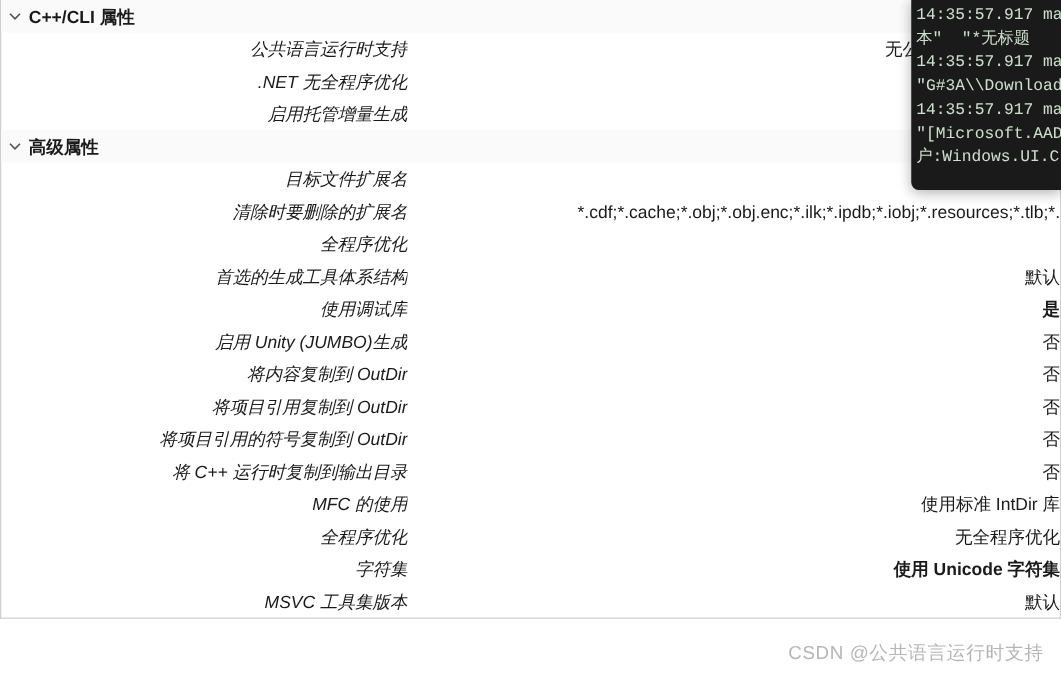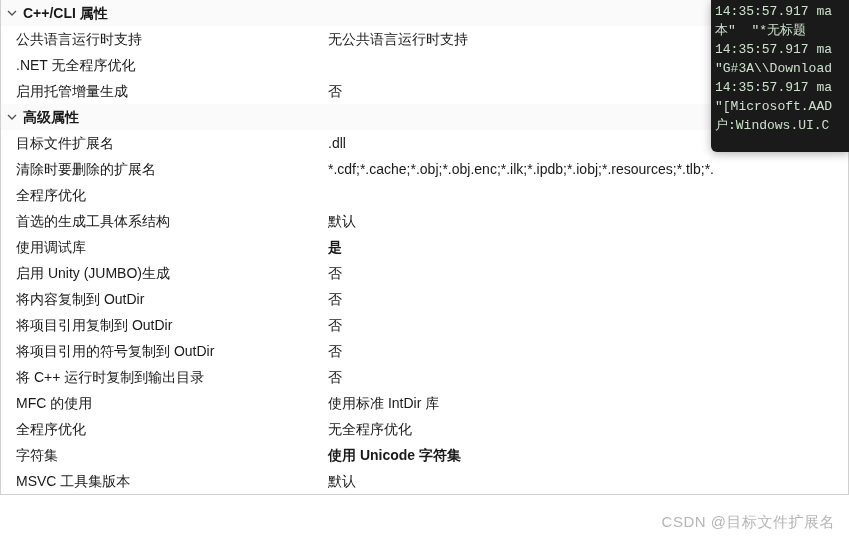--- a/index.html
+++ b/index.html
@@ -11,20 +11,21 @@
       height: 538px;
       position: relative;
       overflow: hidden;
       color: #1a1a1a;
     }
     .property-grid {
       border: 1px solid #d0d0d0;
       border-top: none;
       width: 849px;
       background: #fff;
+      text-align: right;
     }
     .group-header {
       display: flex;
       align-items: center;
       padding: 2px 4px;
       font-weight: 700;
       background: #fafafa;
       line-height: 22px;
     }
     .expander {
@@ -42,34 +43,35 @@
       line-height: 24px;
       height: 26px;
       align-items: center;
     }
     .label-cell {
       width: 325px;
       padding-left: 15px;
       flex: 0 0 325px;
       white-space: nowrap;
       overflow: hidden;
+      font-style: italic;
     }
     .value-cell {
       flex: 1;
       padding-left: 2px;
       white-space: nowrap;
       overflow: hidden;
       text-overflow: clip;
     }
     .bold { font-weight: 700; }
     .console-overlay {
       position: absolute;
       top: 0;
       right: 0;
-      width: 138px;
+      width: 120px;
       height: 152px;
       background: #1a1a1a;
       border-radius: 0 0 0 6px;
       color: #cde0cc;
       font-family: Consolas, "Courier New", monospace;
       font-size: 13px;
       line-height: 19px;
       padding: 2px 4px 4px 4px;
       overflow: hidden;
       white-space: pre;
@@ -170,13 +172,13 @@
       <div class="value-cell bold">使用 Unicode 字符集</div>
     </div>
     <div class="row">
       <div class="label-cell">MSVC 工具集版本</div>
       <div class="value-cell">默认</div>
     </div>
   </div>
 
 <div class="console-overlay" id="console"><div>14:35:57.917 ma</div><div>本"  "*无标题</div><div>14:35:57.917 ma</div><div>"G#3A\\Download</div><div>14:35:57.917 ma</div><div>"[Microsoft.AAD</div><div>户:Windows.UI.C</div></div>
 
-<div class="watermark">CSDN @目标文件扩展名</div>
+<div class="watermark">CSDN @公共语言运行时支持</div>
 
 </body></html>

